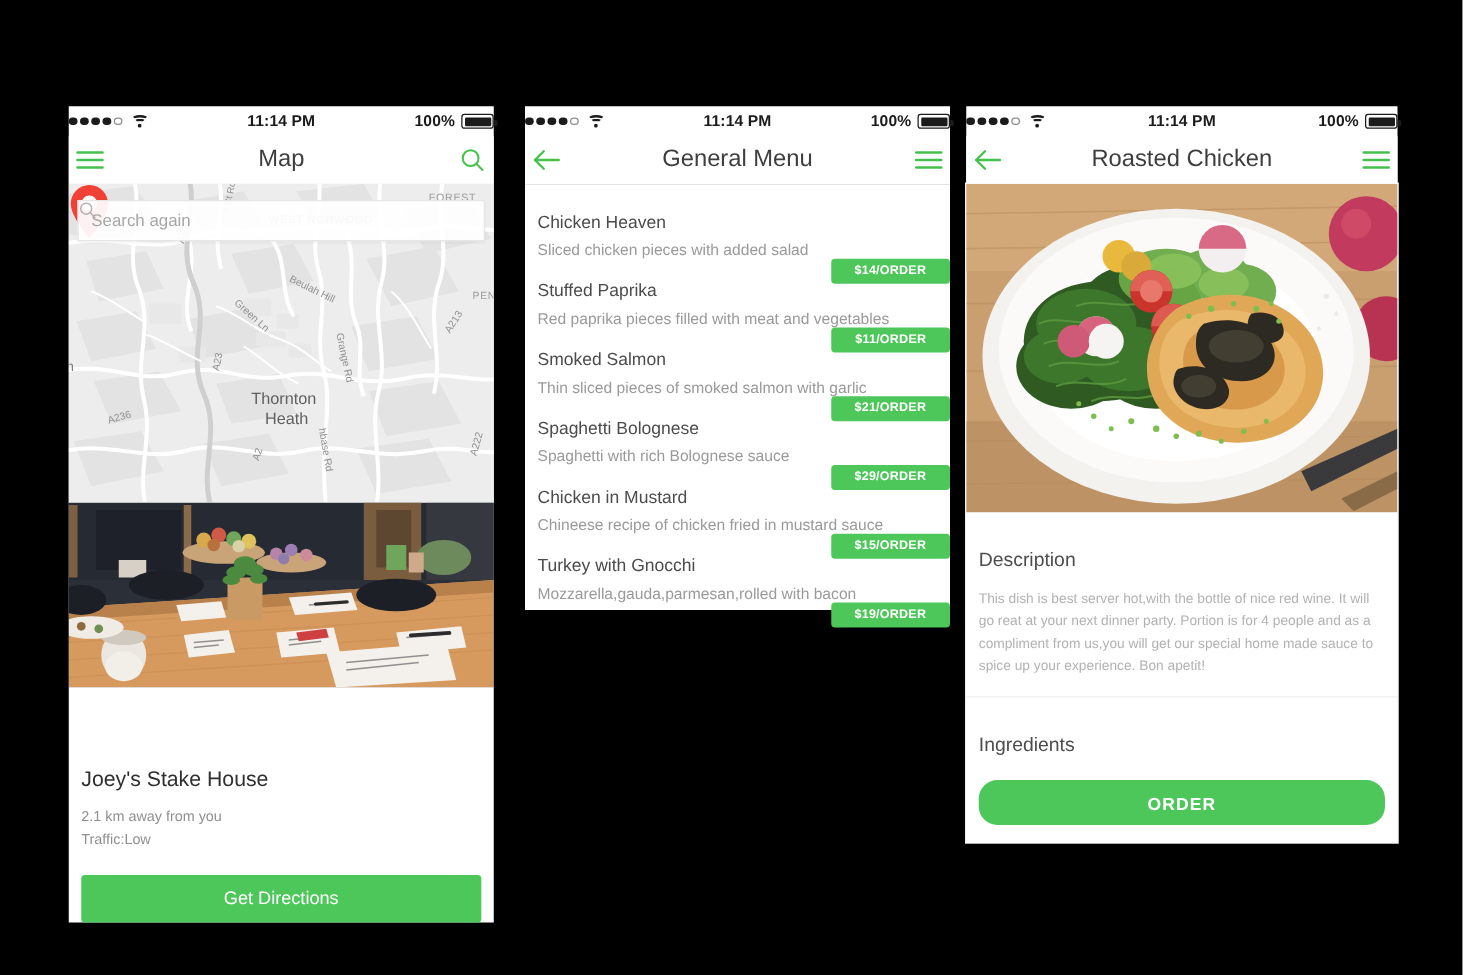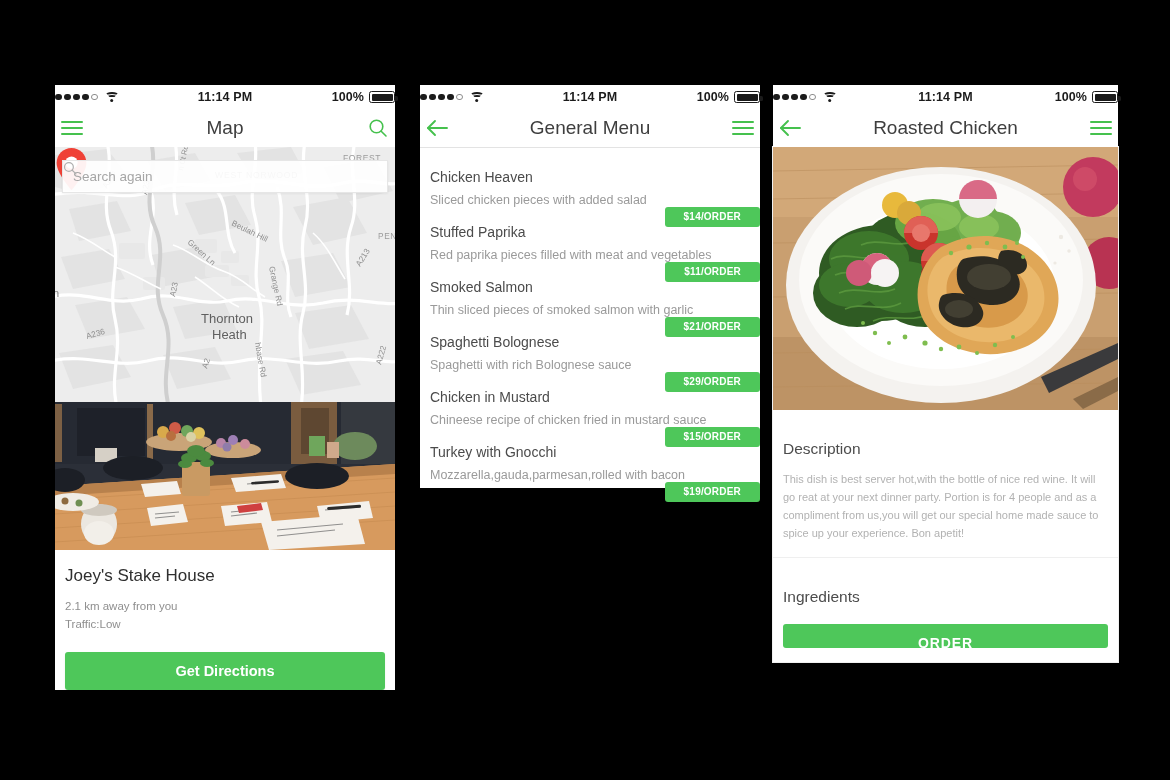--- a/index.html
+++ b/index.html
@@ -87,27 +87,27 @@
     font-family: "Liberation Sans", sans-serif; font-size: 13.5px; color: #8b8b8b;
   }
   .searchbox input::placeholder { color: #a6a6a6; }
   .pin { position: absolute; left: 161px; top: 98px; width: 33px; height: 44px; z-index: 4; }
 
   
   .resto-photo { position: relative; width: 340px; height: 148px; overflow: hidden; }
   .resto-photo svg { position: absolute; inset: 0; }
 
   .place-info { padding: 16px 10px 0 10px; }
-  .place-name { font-size: 17px; color: #2f2f2f; margin-bottom: 12px; }
+  .place-name { font-size: 17px; color: #2f2f2f; margin-bottom: 12px; margin-top: 48px; }
   .place-rows { display: flex; font-size: 11.5px; color: #8f8f8f; line-height: 1.55; }
   .place-rows .col-a { width: 190px; }
   .btn-primary {
     display: block; margin: 18px 10px 0 10px; height: 38px; line-height: 38px;
     background: #4ec75a; border-radius: 3px; text-align: center;
-    color: #fff; font-size: 14.5px; font-weight: bold; cursor: pointer;
+    color: #fff; font-size: 14.5px; font-weight: normal; cursor: pointer;
     box-shadow: 0 1px 2px rgba(0,0,0,.08);
   }
 
   
   .menu-list { padding-top: 10px; }
   .menu-item { position: relative; padding: 11px 0 6px 10px; }
   .mi-name { font-size: 14px; color: #4b4b4b; margin-bottom: 8px; font-weight: 400; }
   .mi-desc { font-size: 12.5px; color: #9a9a9a; }
   .mi-price {
     position: absolute; right: 0px; bottom: -14px;
@@ -119,22 +119,22 @@
   .dish-card { background: #fff; box-shadow: 0 0 0 1px #f0f0f0; }
   .dish-photo { position: relative; width: 345px; height: 263px; overflow: hidden; }
   .dish-photo svg { position: absolute; inset: 0; }
   .sec { padding: 0 10px; }
   .sec-title { font-size: 15.5px; color: #4c4c4c; padding: 30px 0 12px; }
   .sec-body { font-size: 11px; color: #b2b2b2; line-height: 1.65; padding-bottom: 14px; }
   .sec-sep { height: 1px; background: #efefef; }
   .ingr { font-size: 10.5px; color: #b2b2b2; padding: 0 0 14px 2px; }
   .ingr div { padding: 3px 0; }
   .btn-order {
-    margin: 6px 10px 0; height: 24px; line-height: 38px; background: #4ec75a;
-    border-radius: 3px; text-align: center; color: #fff; font-size: 14px;
+    margin: 6px 10px 0; height: 36px; line-height: 38px; background: #4ec75a;
+    border-radius: 15px; text-align: center; color: #fff; font-size: 14px;
     font-weight: bold; letter-spacing: .9px; cursor: pointer;
   }
   .dish-pad { height: 14px; }
 </style>
 </head>
 <body>
 
 <div class="stage">
 
   <div class="phone" id="panel-map">

